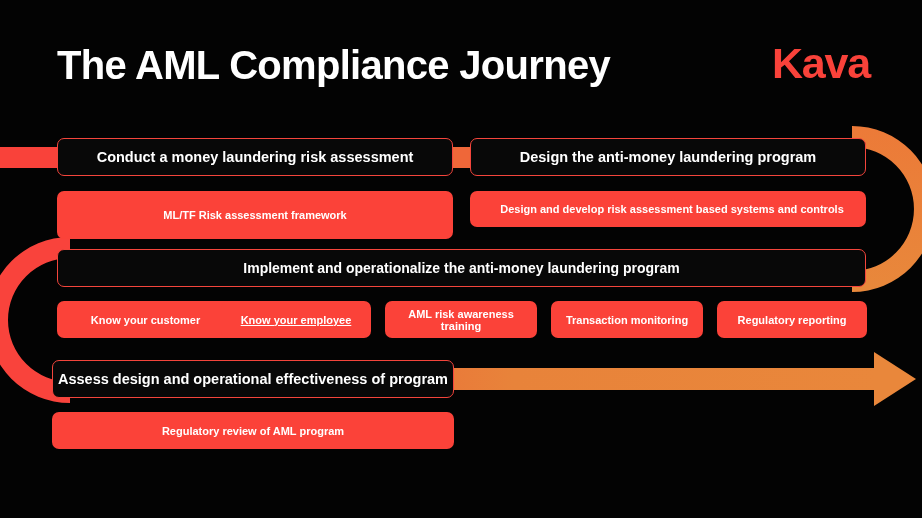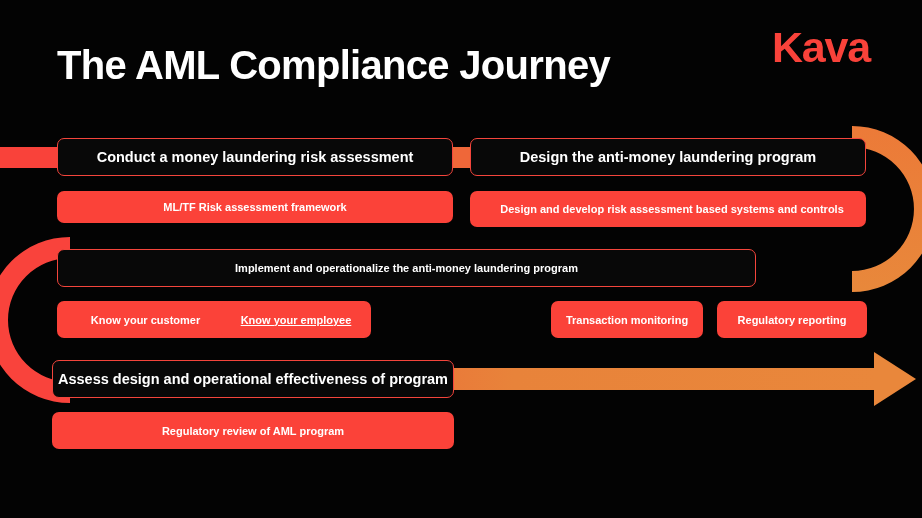--- a/index.html
+++ b/index.html
@@ -27,21 +27,21 @@
     font-size: 40px;
     font-weight: bold;
     color: #ffffff;
     letter-spacing: -0.7px;
     line-height: 1;
     white-space: nowrap;
   }
   .logo {
     position: absolute;
     right: 52px;
-    top: 26px;
+    top: 42px;
     font-size: 43px;
     font-weight: bold;
     color: #F9423A;
     letter-spacing: -1.2px;
     line-height: 1;
     white-space: nowrap;
   }
 
   
   .flow-layer {
@@ -77,25 +77,25 @@
     justify-content: center;
     text-align: center;
     box-sizing: border-box;
     padding: 0 8px;
     z-index: 5;
   }
 
   
   .r1a { left: 57px;  top: 138px; width: 396px; height: 38px; font-size: 14.5px; }
   .r1b { left: 470px; top: 138px; width: 396px; height: 38px; font-size: 14.5px; }
-  .p1a { left: 57px;  top: 191px; width: 396px; height: 32px; font-size: 11px; }
+  .p1a { left: 57px;  top: 191px; width: 396px; height: 48px; font-size: 11px; }
   .p1b { left: 470px; top: 191px; width: 396px; height: 36px; font-size: 11px; padding-left: 16px; }
 
   
-  .r2  { left: 57px;  top: 249px; width: 699px; height: 38px; font-size: 11px; }
+  .r2  { left: 57px;  top: 249px; width: 809px; height: 38px; font-size: 14px; }
   .p2  { top: 301px; height: 37px; font-size: 11px; }
 
   
   .r3  { left: 52px;  top: 360px; width: 402px; height: 38px; font-size: 14.5px; }
   .p3  { left: 52px;  top: 412px; width: 402px; height: 37px; font-size: 11px; }
 </style>
 </head>
 <body>
 
 <div id="slide">
@@ -140,19 +140,20 @@
   <div class="hdr-box r1a">Conduct a money laundering risk assessment</div>
   <div class="hdr-box r1b">Design the anti-money laundering program</div>
 
   <div class="pill p1a">ML/TF Risk assessment framework</div>
   <div class="pill p1b">Design and develop risk assessment based systems and controls</div>
 
   <div class="hdr-box r2">Implement and operationalize the anti-money laundering program</div>
 
   <div class="pill p2" style="left:57px;  width:177px;">Know your customer</div>
   <div class="pill p2" style="left:221px; width:150px;text-decoration:underline;">Know your employee</div>
+  <div class="pill p2" style="left:385px; width:152px;">AML risk awareness training</div>
   <div class="pill p2" style="left:551px; width:152px;">Transaction monitoring</div>
   <div class="pill p2" style="left:717px; width:150px;">Regulatory reporting</div>
 
   <div class="hdr-box r3">Assess design and operational effectiveness of program</div>
   <div class="pill p3">Regulatory review of AML program</div>
 
 </div>
 
 </body></html>

